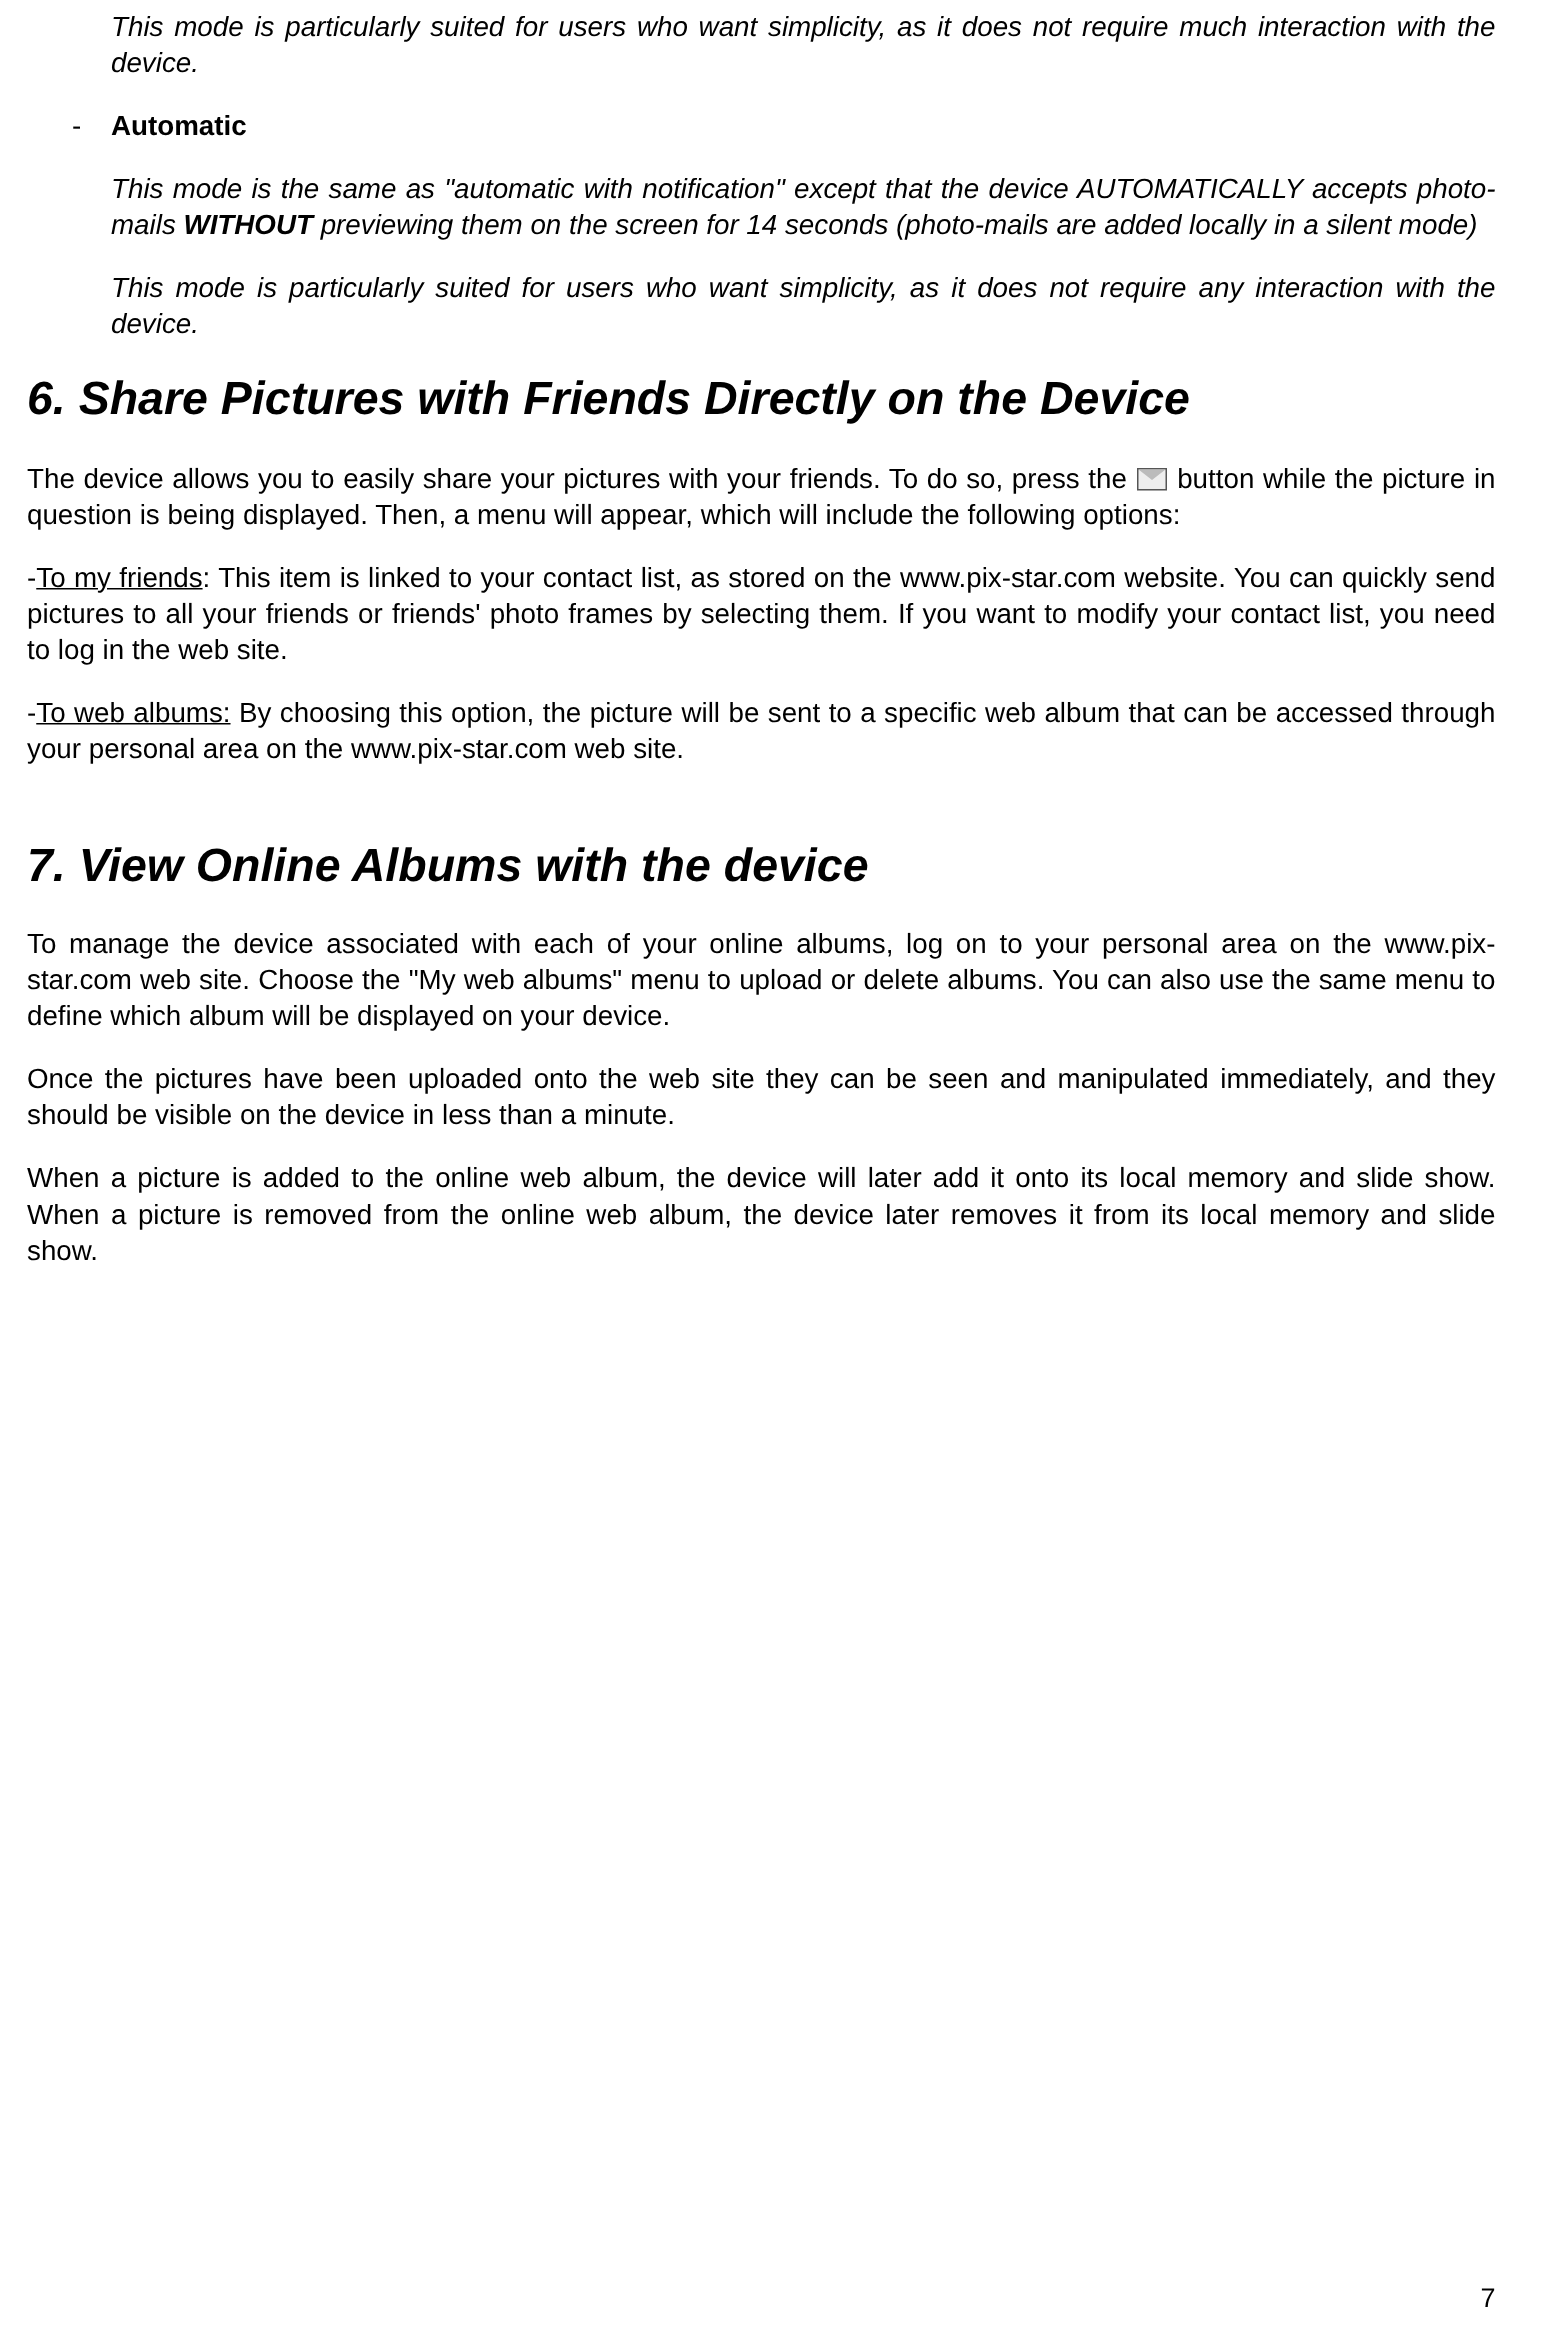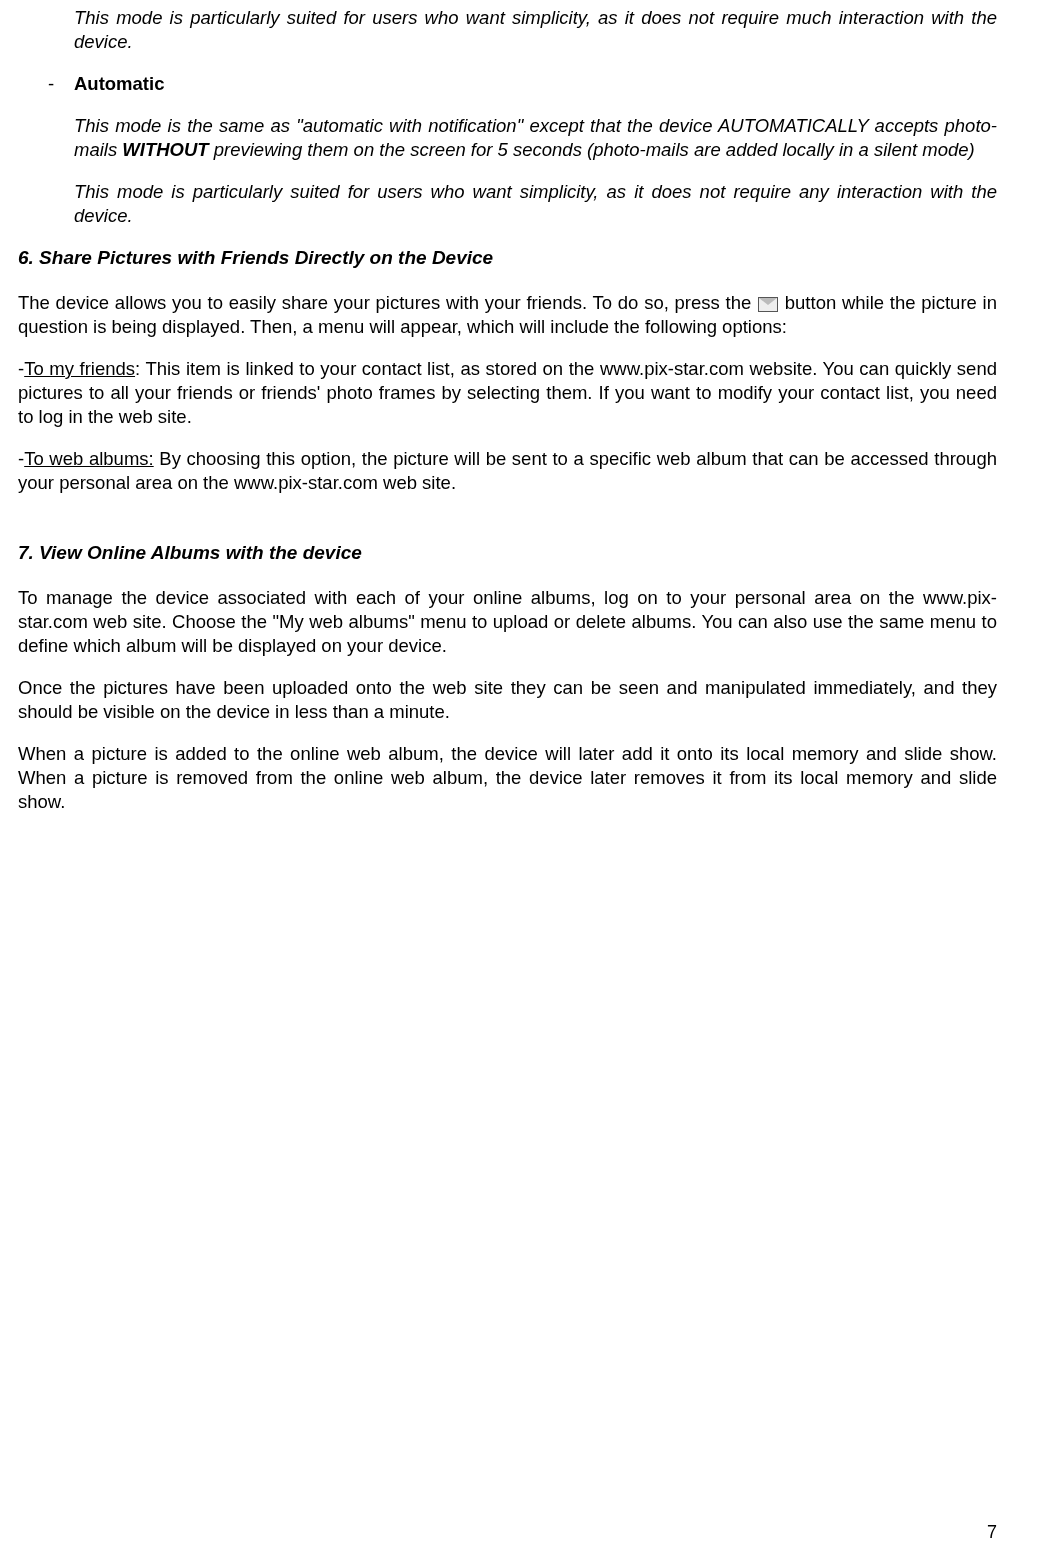--- a/index.html
+++ b/index.html
@@ -25,21 +25,21 @@
   .bold { font-weight: bold; }
   .underline { text-decoration: underline; }
   .note-box {
     border: 1.5px solid #000;
     padding: 2px 6px 4px 6px;
     margin: 8px -4px 28px -4px;
   }
   h2 {
     font-style: italic;
     font-weight: bold;
-    font-size: 19px;
+    font-size: 31px;
     margin: 18px 0 20px 0;
   }
   .envelope-icon {
     display: inline-block;
     width: 18px; height: 13px;
     border: 1px solid #555;
     background: #eee;
     vertical-align: middle;
     position: relative;
     margin: 0 1px;
@@ -66,21 +66,21 @@
 <div class="content">
 
   <p class="indent justify">This mode is particularly suited for users who want simplicity, as it does not require much interaction with the device.</p>
 
   <div class="bullet-row">
     <span class="bullet-dash">-</span>
     <span class="bold">Automatic</span>
   </div>
 
   <p class="indent justify">
-    <span>This mode is the same as "automatic with notification" except that the device AUTOMATICALLY accepts photo-mails </span><span class="bold">WITHOUT</span><span> previewing them on the screen for 5 seconds (photo-mails are added locally in a silent mode)</span>
+    <span>This mode is the same as "automatic with notification" except that the device AUTOMATICALLY accepts photo-mails </span><span class="bold">WITHOUT</span><span> previewing them on the screen for 14 seconds (photo-mails are added locally in a silent mode)</span>
   </p>
 
   <p class="indent justify">This mode is particularly suited for users who want simplicity, as it does not require any interaction with the device.</p>
 
 
   <h2>6. Share Pictures with Friends Directly on the Device</h2>
 
   <p class="justify">
     <span>The device allows you to easily share your pictures with your friends. To do so, press the </span><span class="envelope-icon"></span><span> button while the picture in question is being displayed. Then, a menu will appear, which will include the following options:</span>
   </p>

